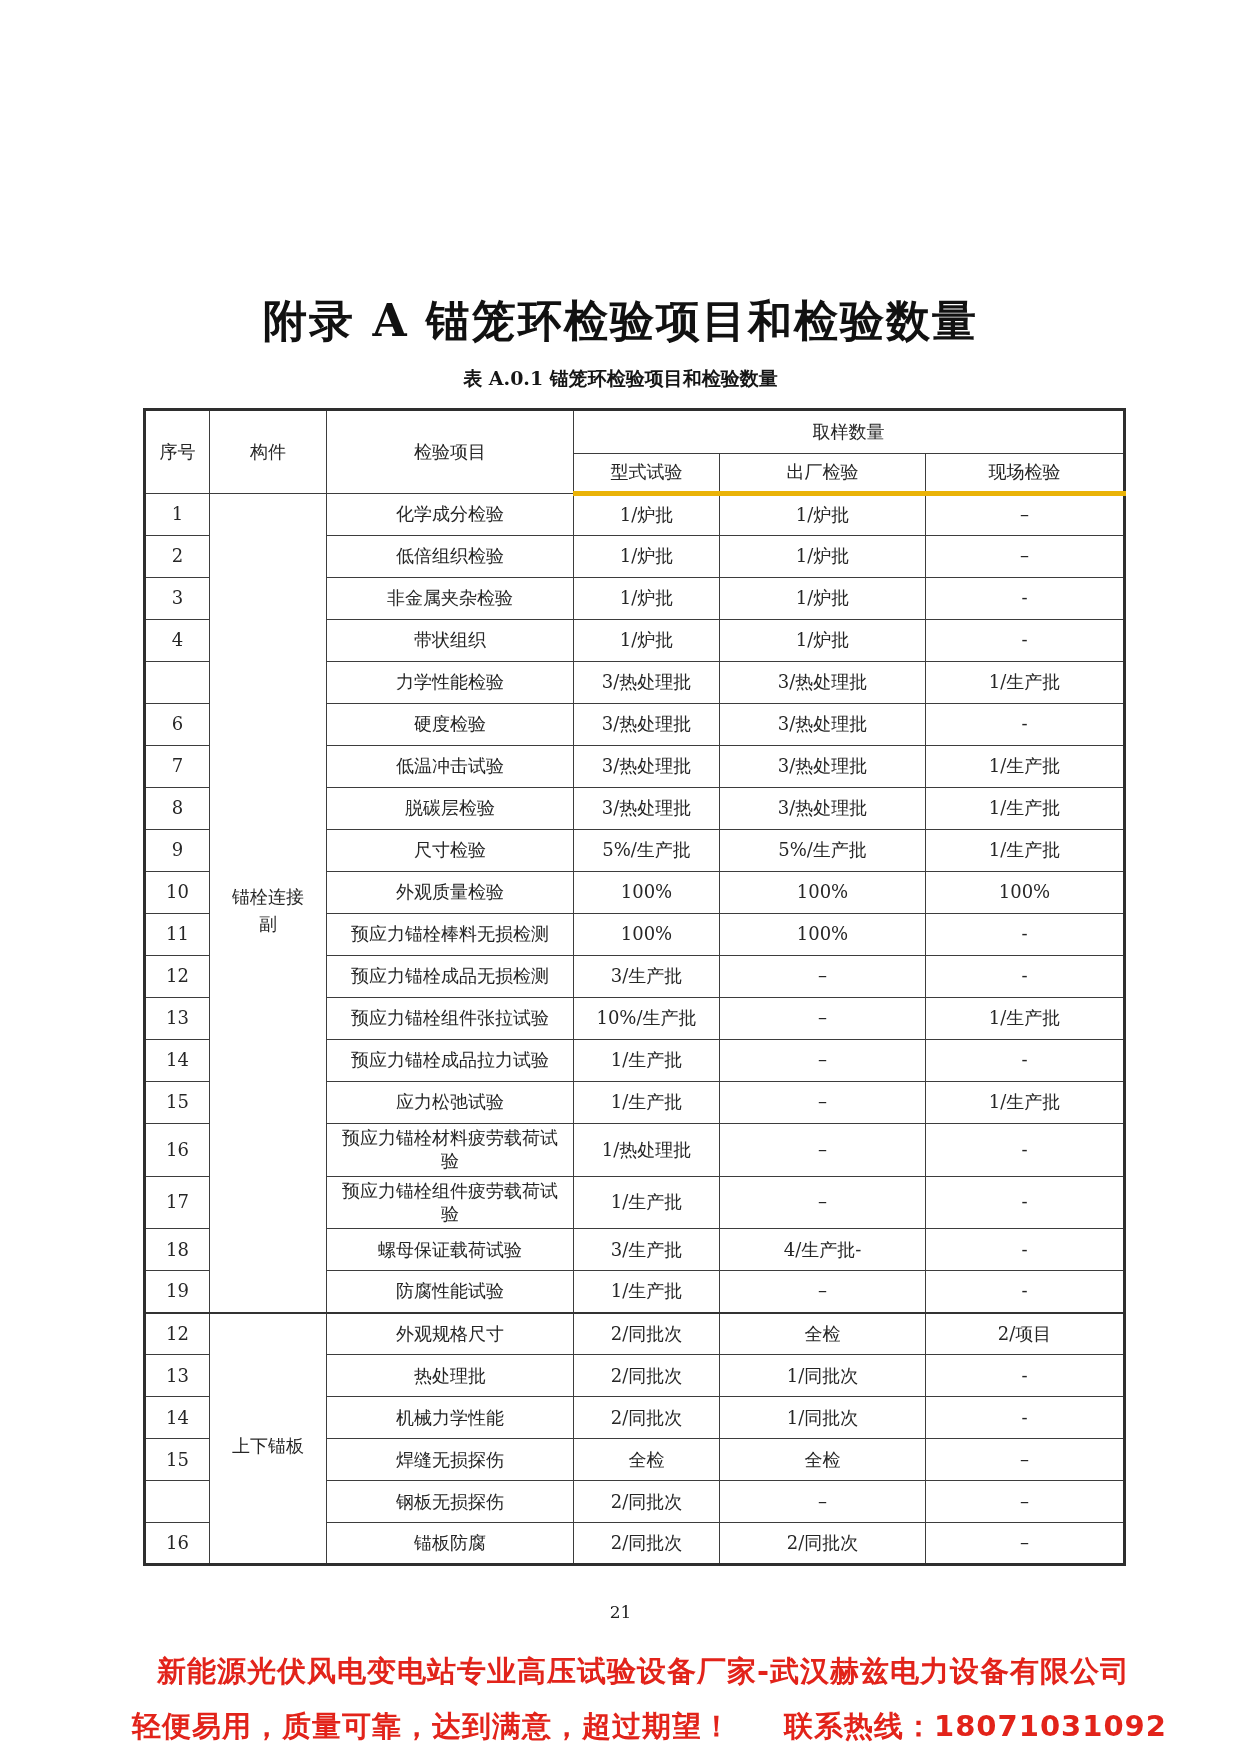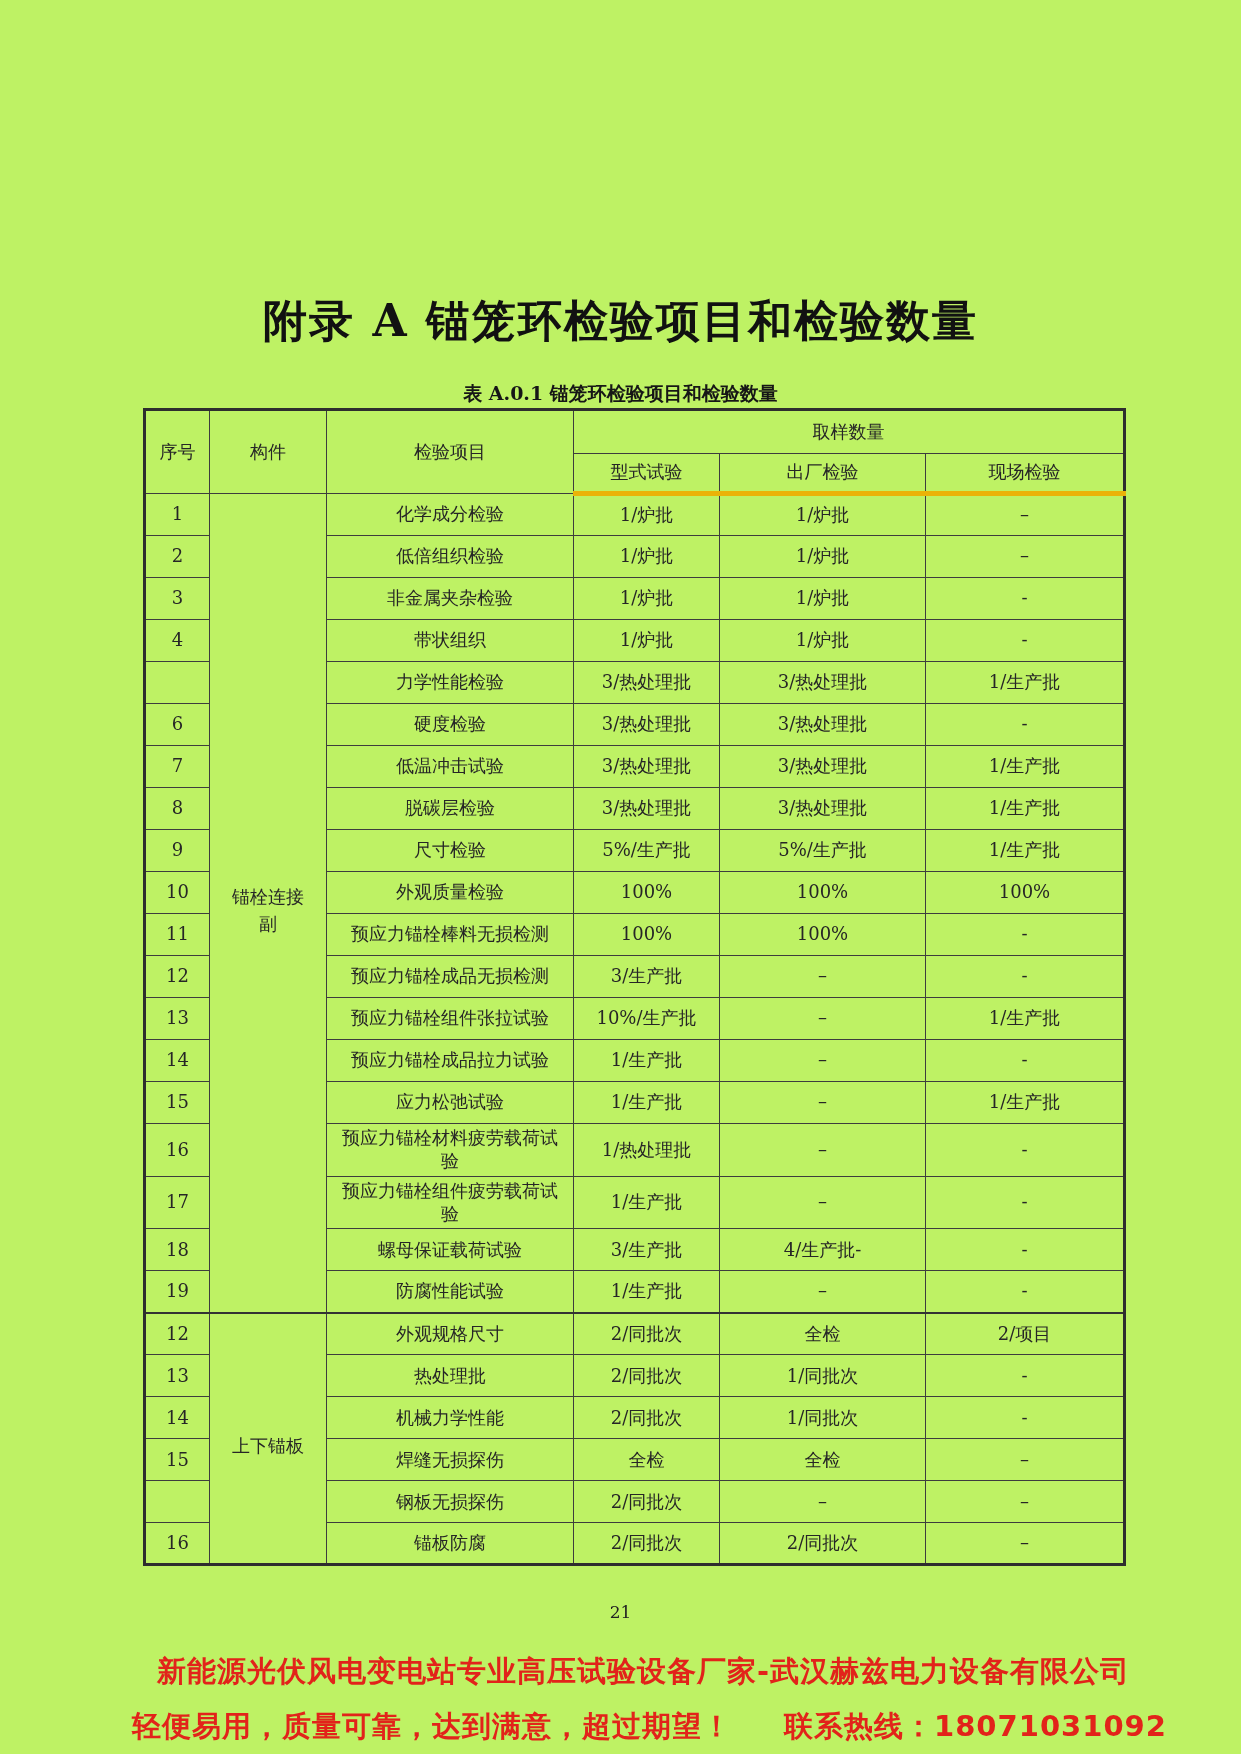--- a/index.html
+++ b/index.html
@@ -2,39 +2,39 @@
 <html><head>
 <meta charset="utf-8">
 <style>
   * { margin: 0; padding: 0; box-sizing: border-box; }
   html, body { background: #888; }
   .page {
     position: relative;
     width: 1241px;
     height: 1754px;
     margin: 0 auto;
-    background: #bef264;
+    background: #ffffff;
     font-family: "DejaVu Serif", "Liberation Serif", serif;
     color: #1f1f1f;
     overflow: hidden;
   }
   .doc-title {
     position: absolute;
     top: 292px;
     left: 0;
     width: 100%;
     text-align: center;
     font-size: 44px;
     font-weight: 700;
     letter-spacing: 2px;
     color: #111;
   }
   .table-caption {
     position: absolute;
-    top: 381px;
+    top: 366px;
     left: 0;
     width: 100%;
     text-align: center;
     font-size: 19px;
     font-weight: 700;
     color: #161616;
   }
   table.spec-table {
     position: absolute;
     left: 143px;

